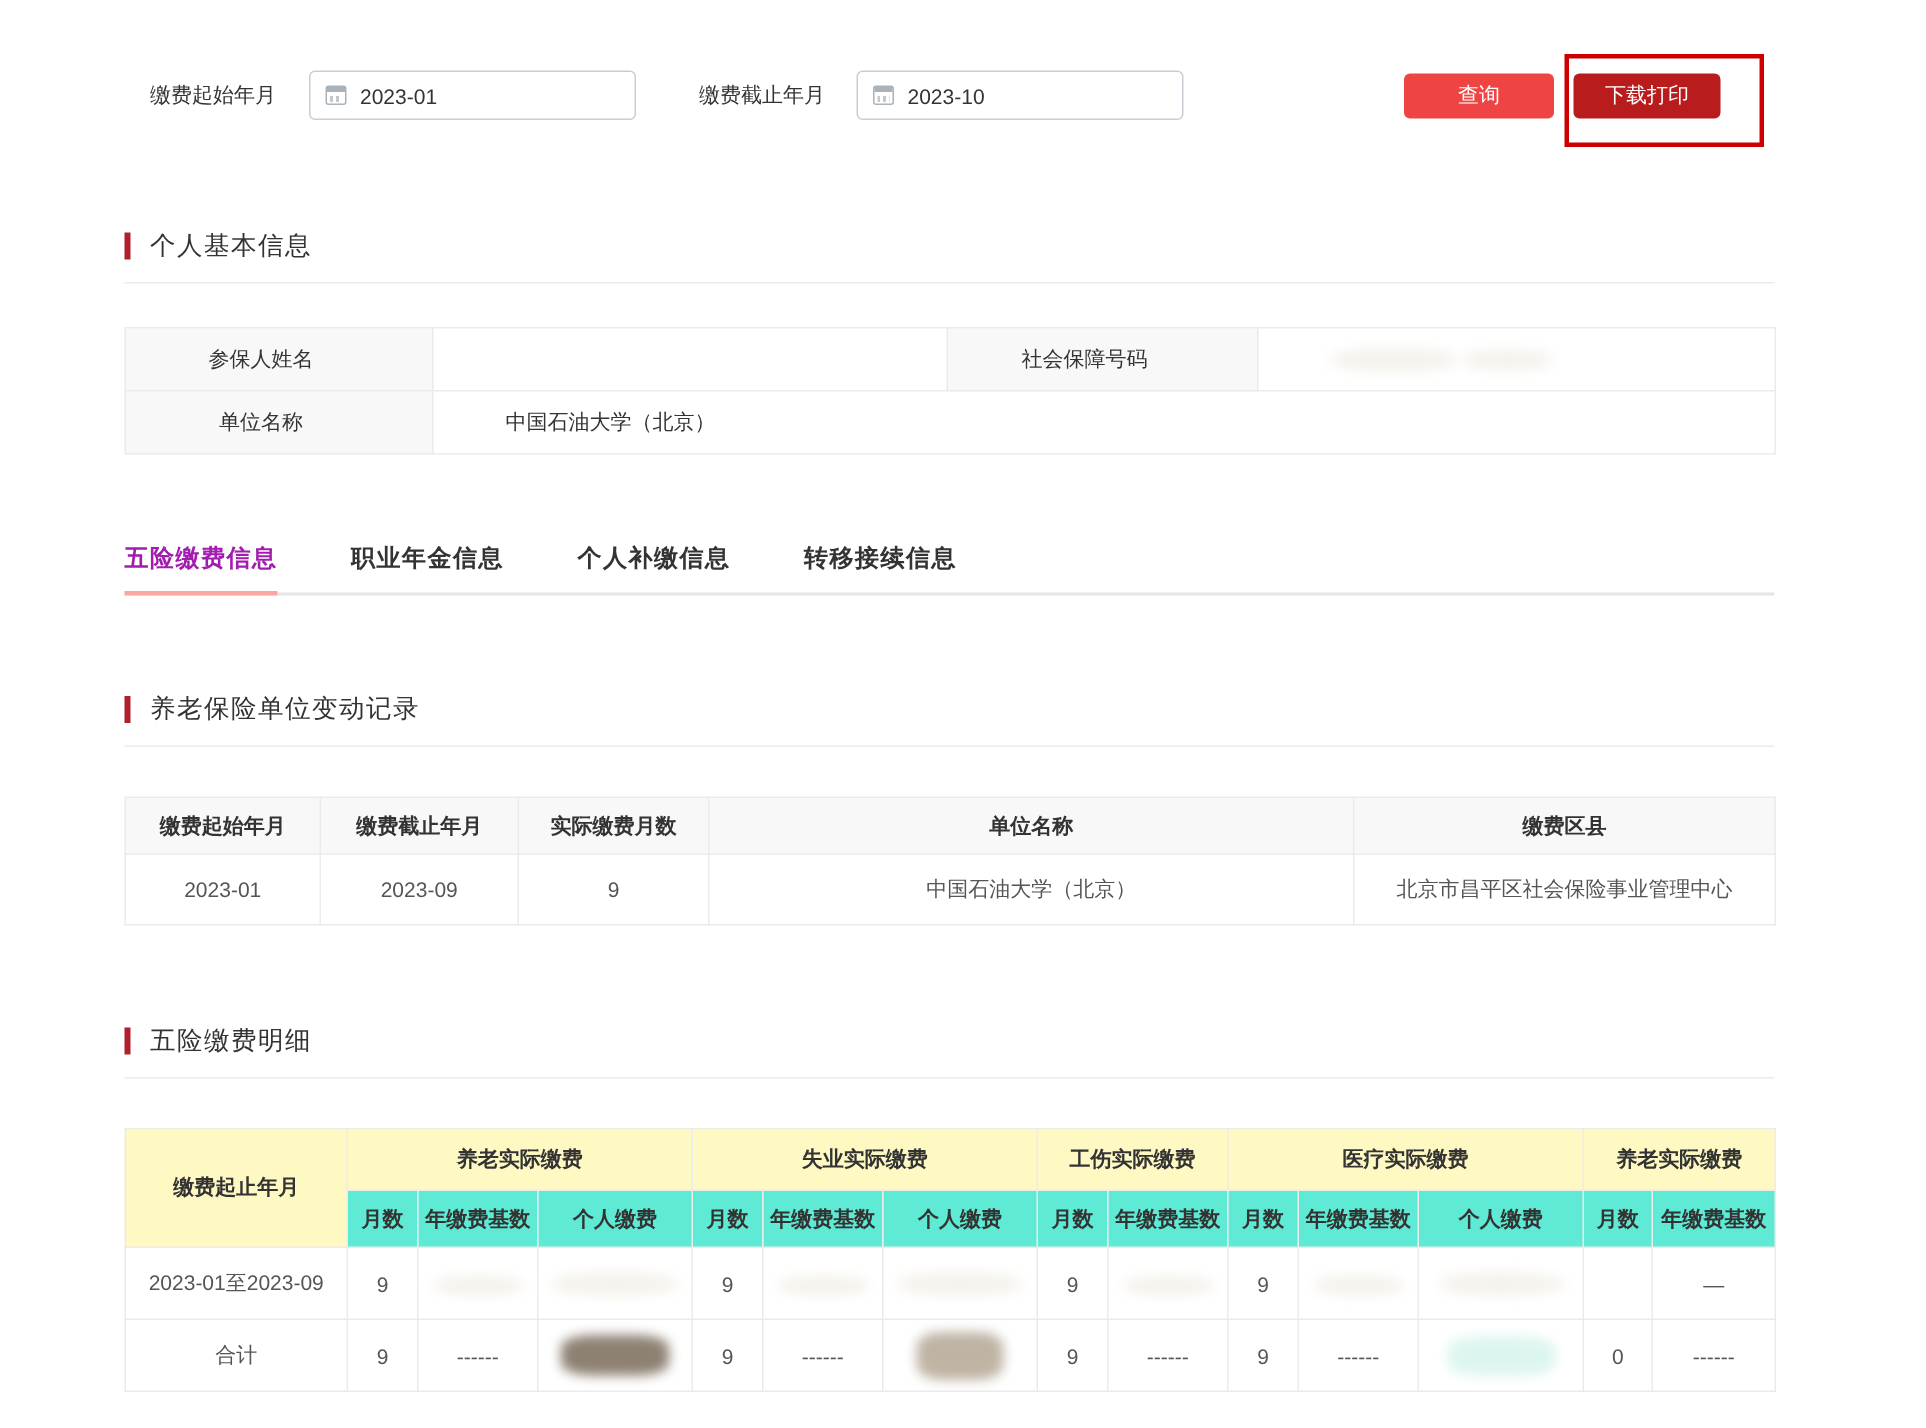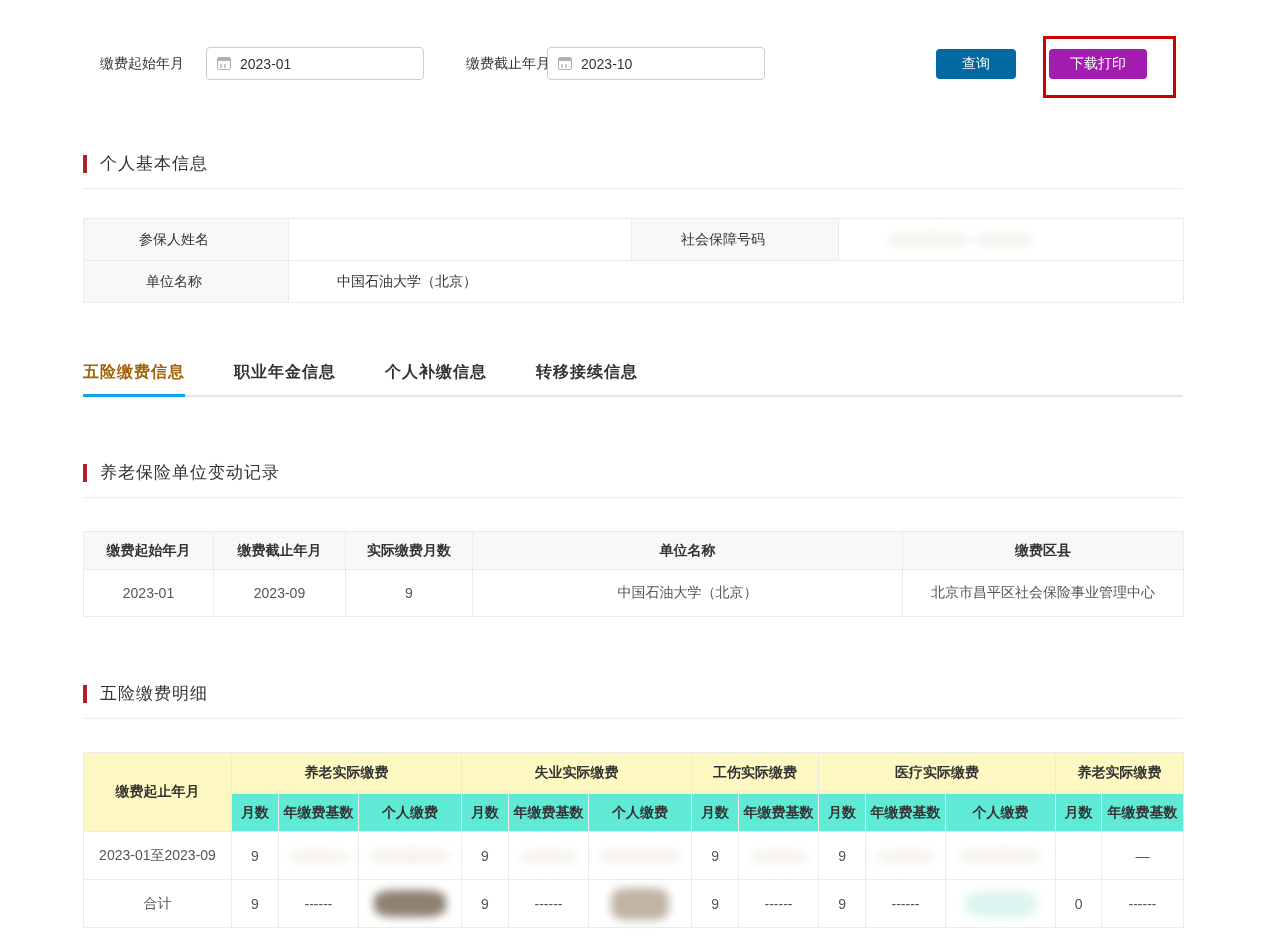--- a/index.html
+++ b/index.html
@@ -18,32 +18,32 @@
   .home-icon { color:#c1242f; font-size:16px; font-weight:bold; margin-right:2px; line-height:1; }
 
   
   .filter-row { position:relative; margin-top:47px; height:66px; }
   .f-label { position:absolute; top:0; font-size:14px; color:#333; line-height:33px; }
   .f-label1 { left:17px; }
   .f-label2 { left:383px; }
   .date-box { position:absolute; top:0; height:33px; width:218px; border:1px solid #c9ced4;
     border-radius:4px; display:flex; align-items:center; padding:0 10px; background:#fff; cursor:pointer; }
   .date-box1 { left:123px; }
-  .date-box2 { left:464px; }
+  .date-box2 { left:488px; }
   .cal-icon { position:relative; width:14px; height:13px; border:1px solid #aab2ba; border-radius:2px;
     margin-right:9px; flex:none;
     background:linear-gradient(#aab2ba 0 3px, transparent 3px); }
   .cal-icon::after { content:""; position:absolute; left:2px; right:2px; top:6px; height:4px;
     background:repeating-linear-gradient(90deg,#c3c9cf 0 2px, transparent 2px 4px); }
   .date-input { border:none; outline:none; font-size:14px; color:#333; width:160px;
     font-family:"Liberation Sans","DejaVu Sans",sans-serif; background:transparent; }
   .btn { position:absolute; top:2px; height:30px; border:none; border-radius:4px; color:#fff;
     font-size:14px; cursor:pointer; font-family:inherit; }
-  .btn-query { left:853px; width:80px; background:#0369a1; }
-  .btn-download { left:966px; width:98px; background:#a21caf; }
+  .btn-query { left:853px; width:100px; background:#ef4444; }
+  .btn-download { left:966px; width:98px; background:#b91c1c; }
   .annotation-box { position:absolute; left:960px; top:-11px; width:133px; height:62px;
     border:3px solid #cc0000; pointer-events:none; }
 
   
   .section-title { display:flex; align-items:center; padding-bottom:13px; border-bottom:1px solid #ececec; }
   .red-bar { width:4px; height:18px; background:#b01f2c; margin-right:13px; }
   .section-title h2 { font-size:17px; font-weight:normal; color:#333; letter-spacing:1px; }
   .mt-personal { margin-top:39px; }
   .mt-pension  { margin-top:64px; }
   .mt-detail   { margin-top:65px; }
@@ -57,21 +57,21 @@
   
   .info-table { margin-top:29px; }
   .info-table td { height:42px; }
   .info-label { background:#f8f8f8; padding-right:24px; color:#333; }
   .info-value { text-align:left; padding-left:48px; color:#333; }
 
   
   .tabs { display:flex; margin-top:59px; border-bottom:2px solid #e5e5e5; }
   .tab { font-size:16px; font-weight:bold; color:#333; padding-bottom:11px; margin-right:49px;
     cursor:pointer; letter-spacing:1px; }
-  .tab.active { color:#a16207; border-bottom:3px solid #0ea5e9; margin-bottom:-2px; }
+  .tab.active { color:#a21caf; border-bottom:3px solid #fca5a5; margin-bottom:-2px; }
 
   
   .pension-table { margin-top:33px; }
   .pension-table th { height:38px; }
   .pension-table td { height:47px; }
 
   
   .detail-table { margin-top:33px; }
   .detail-table thead tr:first-child th { height:41px; background:#fef9c3;margin-top:29px; }
   .detail-table thead tr:last-child th { height:38px; background:#5eead4; }

